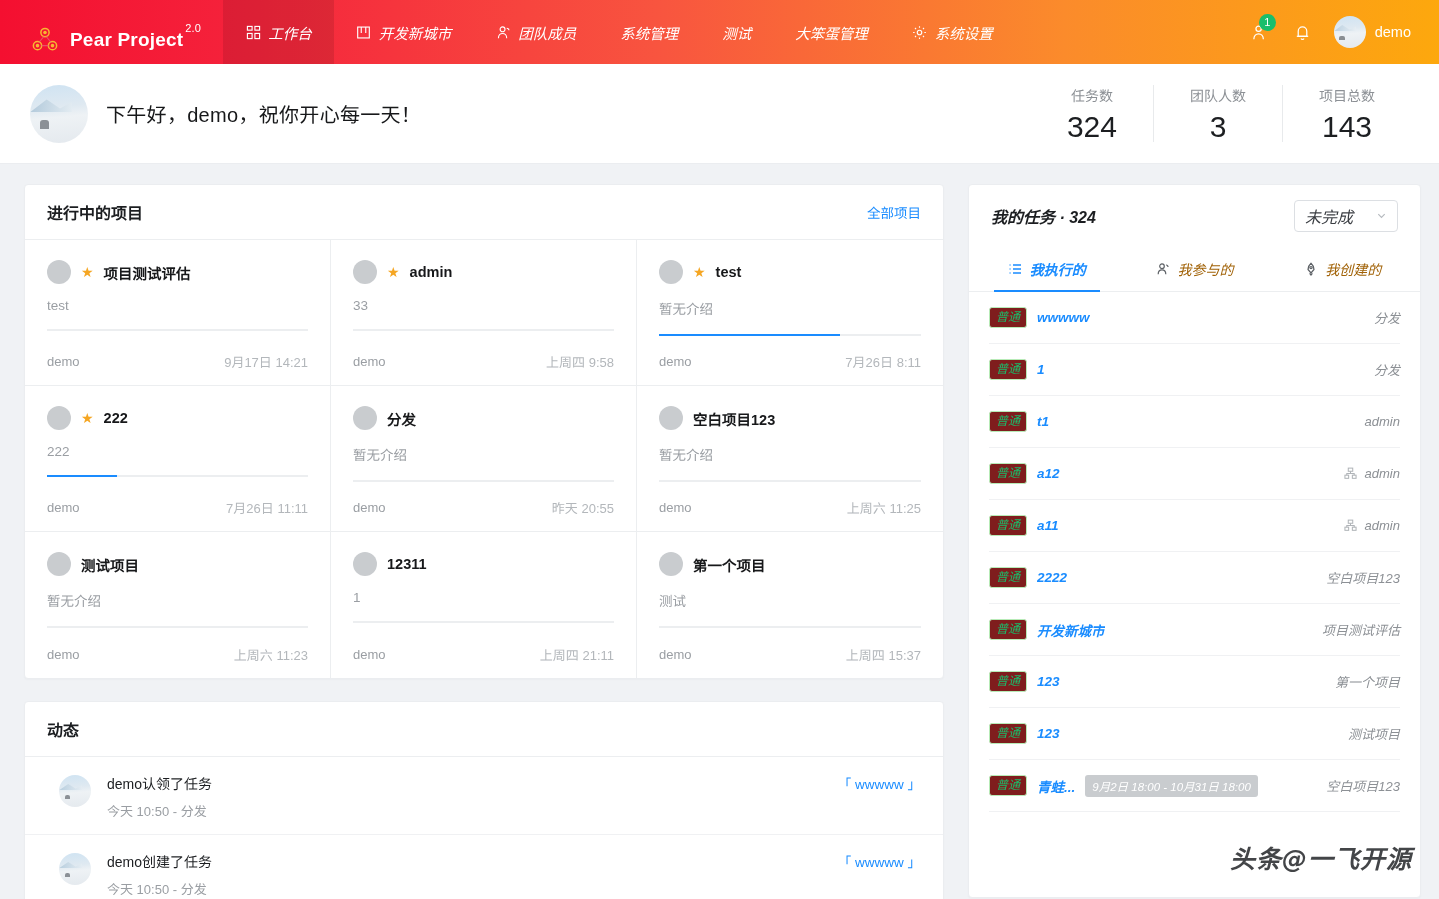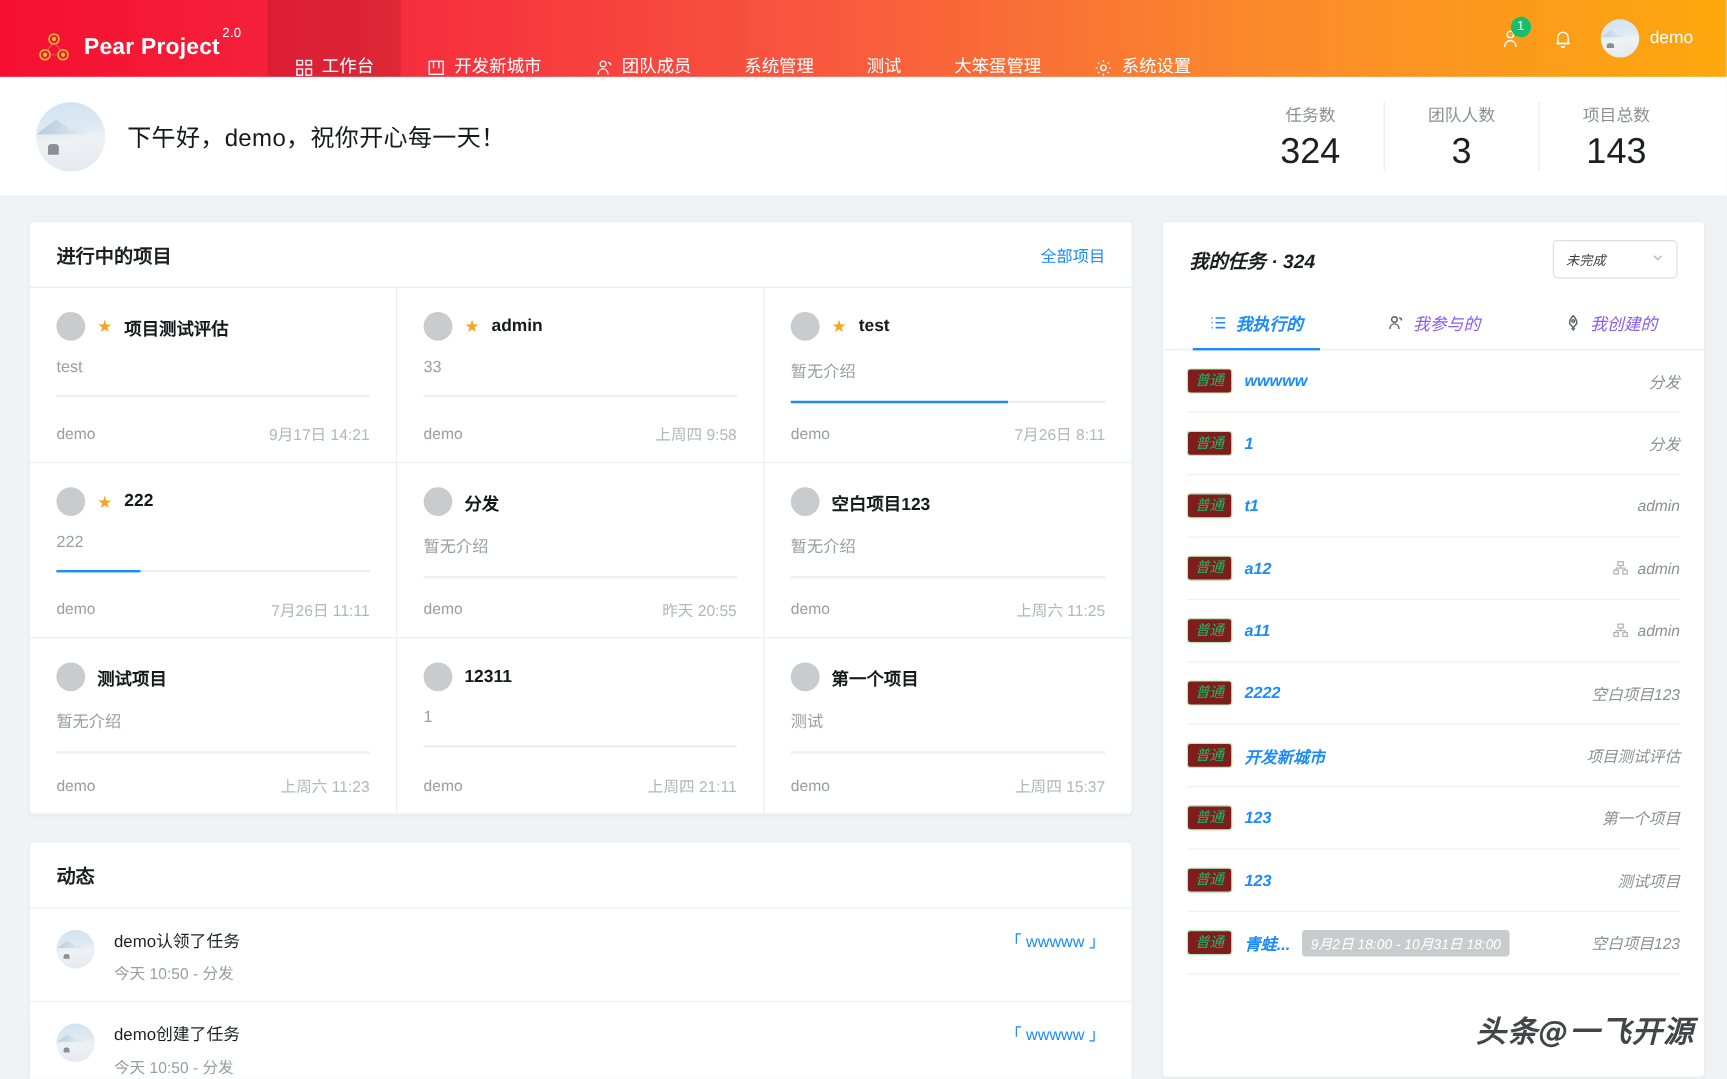--- a/index.html
+++ b/index.html
@@ -29,25 +29,26 @@
   }
   .brand-logo { width: 30px; height: 30px; position: relative; flex: 0 0 auto; }
   .brand-title {
     color: #fff; font-size: 19px; font-weight: 700; letter-spacing: .2px;
     white-space: nowrap;
   }
   .brand-title sup { font-size: 11px; font-weight: 400; margin-left: 2px; top: -.6em; position: relative; }
 
   .nav { display: flex; align-items: stretch; height: 64px; }
   .nav-item {
-    display: flex; align-items: flex-end; gap: 7px;
+    display: flex; align-items: center; gap: 7px;
     padding: 0 22px;
     color: #fff; font-size: 14.5px; font-weight: 500;
     cursor: pointer; white-space: nowrap;
     height: 64px;
+    font-style: italic;
   }
   .nav-item.active { background: rgba(0,0,0,.10); }
   .nav-ico { display: inline-flex; width: 16px; height: 16px; align-items: center; justify-content: center; }
   .nav-ico svg { display: block; }
 
   .header-right {
     margin-left: auto; display: flex; align-items: center;
     gap: 20px; padding: 0 28px 0 0; height: 64px;
   }
   .hr-icon { position: relative; width: 22px; height: 22px; display: flex; align-items: center; justify-content: center; cursor: pointer; }
@@ -155,21 +156,21 @@
   .proj-foot {
     margin-top: auto; padding-top: 13px;
     display: flex; align-items: center; font-size: 13px; color: #9a9ea3;
   }
   .proj-time { margin-left: auto; color: #b3b7bb; }
 
   
   .act-list { border-top: 1px solid #eceef0; }
   .act-row {
     display: flex; align-items: flex-start;
-    padding: 16px 22px 14px 22px;
+    padding: 16px 22px 14px 34px;
     border-bottom: 1px solid #f0f1f3;
   }
   .act-avatar {
     width: 32px; height: 32px; border-radius: 50%;
     background: linear-gradient(175deg,#cfe3f2 0%,#dfe9f1 38%,#eef2f5 55%,#e4e9ee 100%);
     position: relative; overflow: hidden; flex: 0 0 auto; margin-right: 16px; margin-top: 2px;
   }
   .act-avatar::before {
     content: ""; position: absolute; left: 0; top: 26%;
     width: 72%; height: 22%;
@@ -186,28 +187,28 @@
   .act-link { margin-left: auto; color: #1a8cff; font-size: 13.5px; cursor: pointer; }
 
   
   .tasks { height: 100%; display: flex; flex-direction: column; overflow: hidden; font-style: italic; }
   .tasks-head { display: flex; align-items: center; padding: 0 22px; height: 62px; }
   .tasks-title { font-size: 16px; font-weight: 700; color: #1c1e21; }
   .select {
     margin-left: auto; width: 104px; height: 32px;
     border: 1px solid #dcdfe3; border-radius: 4px;
     display: flex; align-items: center; padding: 0 10px;
-    font-size: 11px; color: #3a3d42; cursor: pointer; background: #fff;
+    font-size: 16px; color: #3a3d42; cursor: pointer; background: #fff;
   }
   .select .chev { margin-left: auto; color: #b6babf; font-size: 11px; }
 
   .tabs { display: flex; border-bottom: 1px solid #eceef0; padding: 0 4px; }
   .tab {
     flex: 1 1 0; display: flex; align-items: center; justify-content: center;
-    gap: 7px; height: 44px; font-size: 14px; color: #8b5cf6; cursor: pointer;
+    gap: 7px; height: 44px; font-size: 14px; color: #a16207; cursor: pointer;
     position: relative;
   }
   .tab.active { color: #1a8cff; font-weight: 700; }
   .tab.active::after {
     content: ""; position: absolute; left: 14%; right: 14%; bottom: -1px;
     height: 2px; background: #1a8cff;
   }
   .tab-ico { display: inline-flex; width: 15px; height: 15px; align-items: center; justify-content: center; }
 
   .task-list { flex: 1 1 auto; overflow: hidden; padding: 0 20px; position: relative; }

